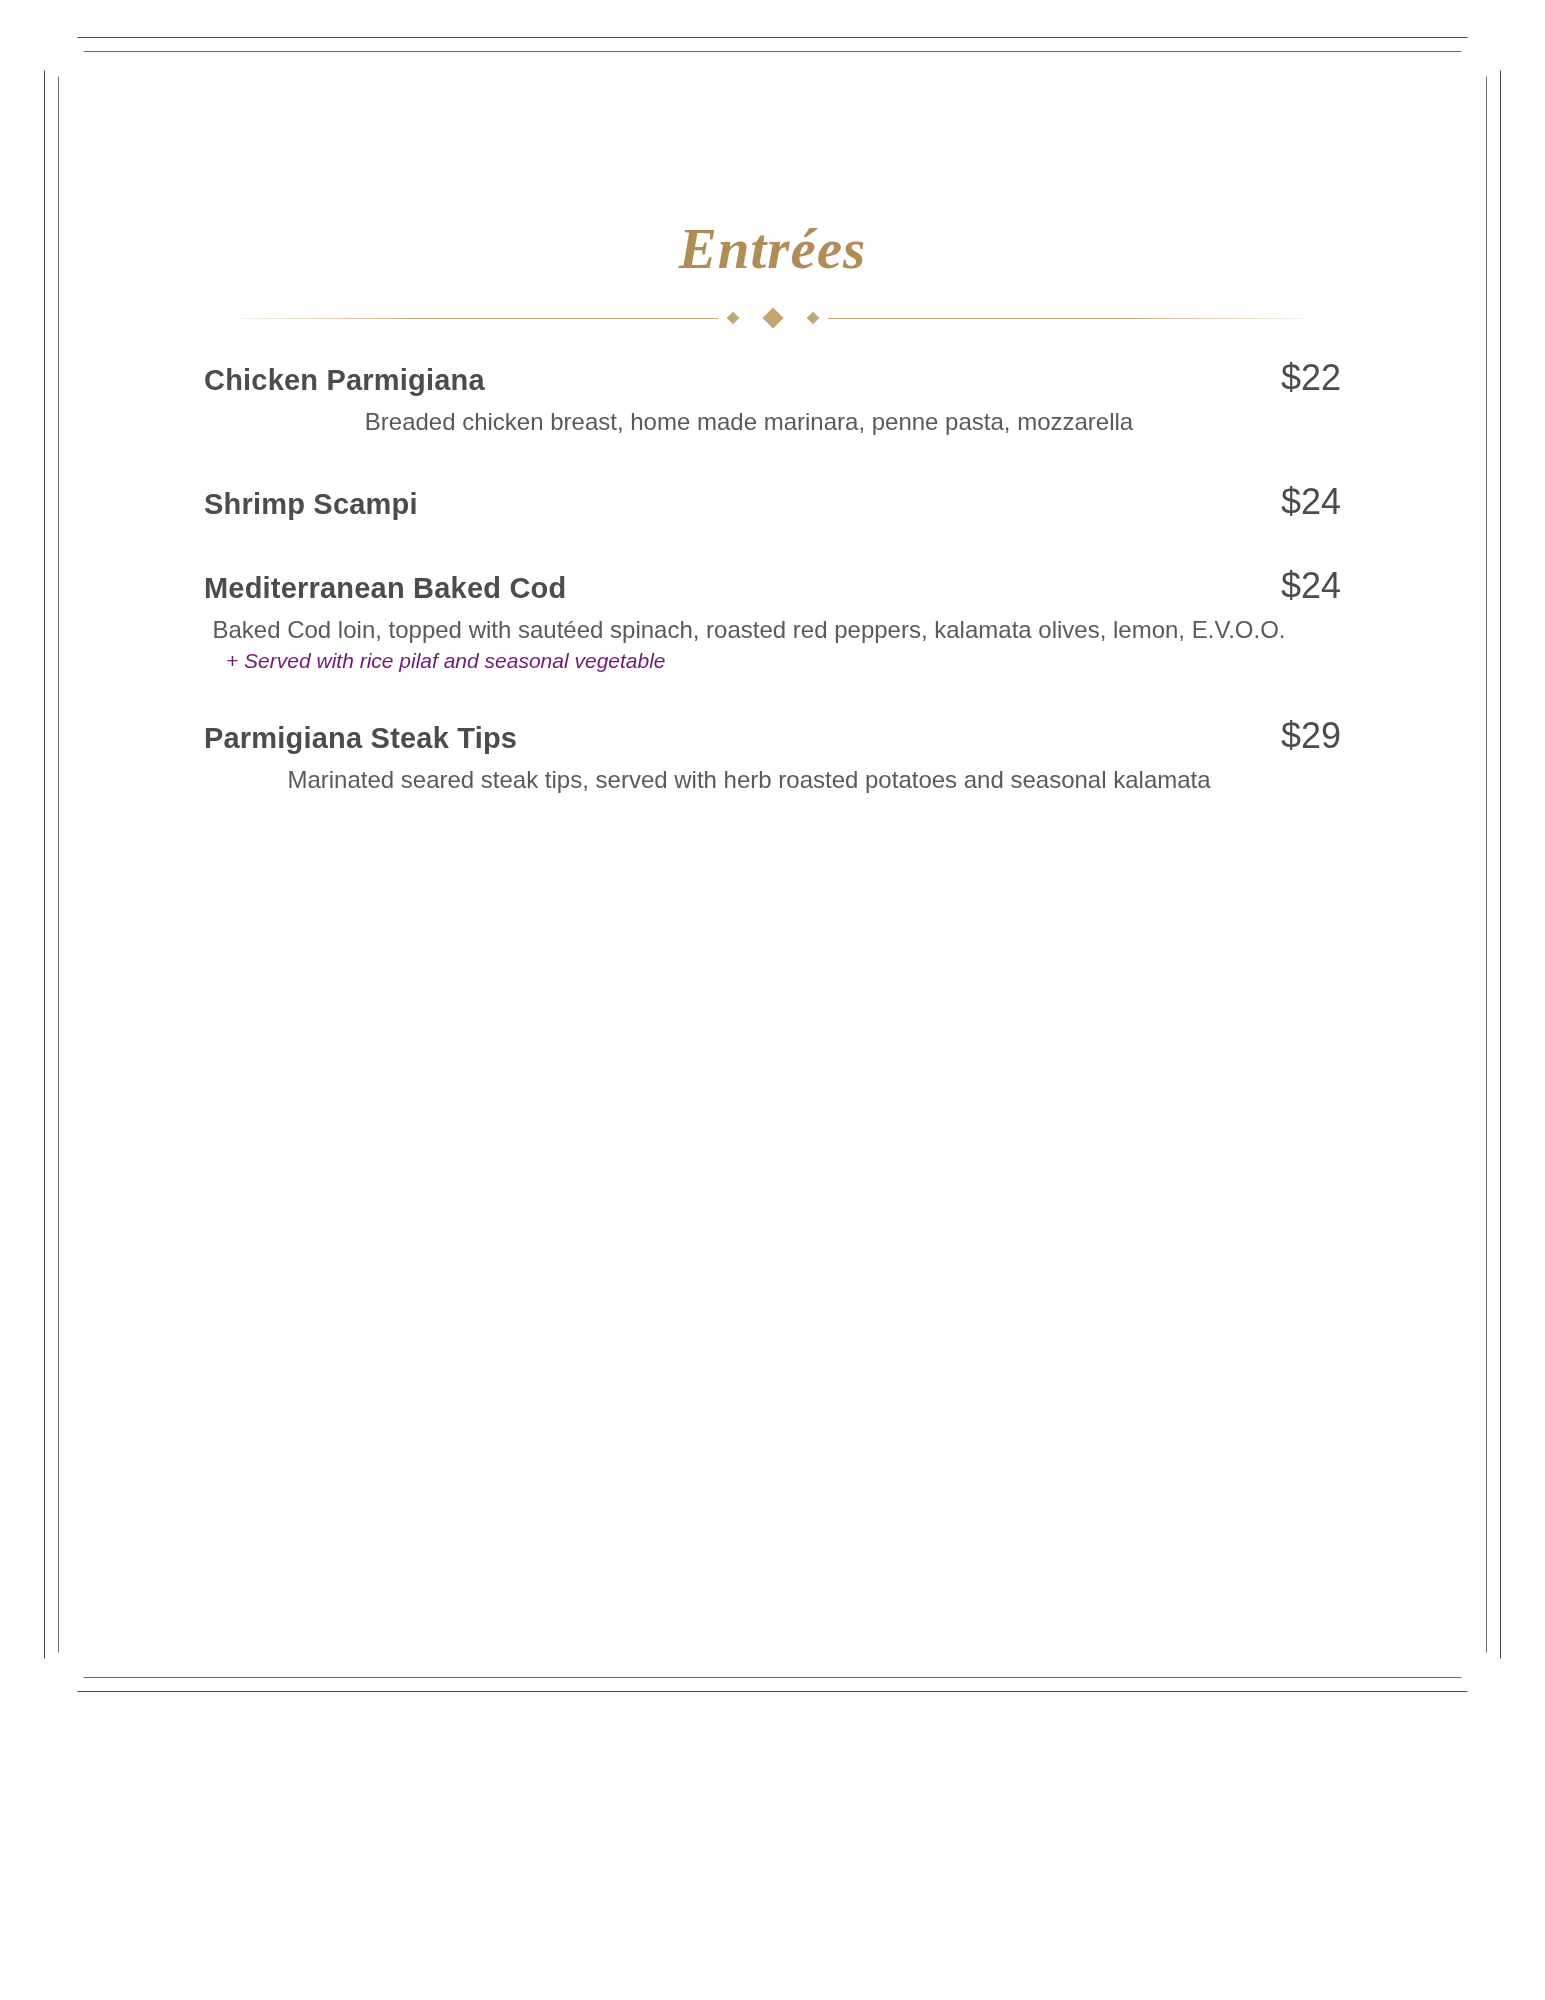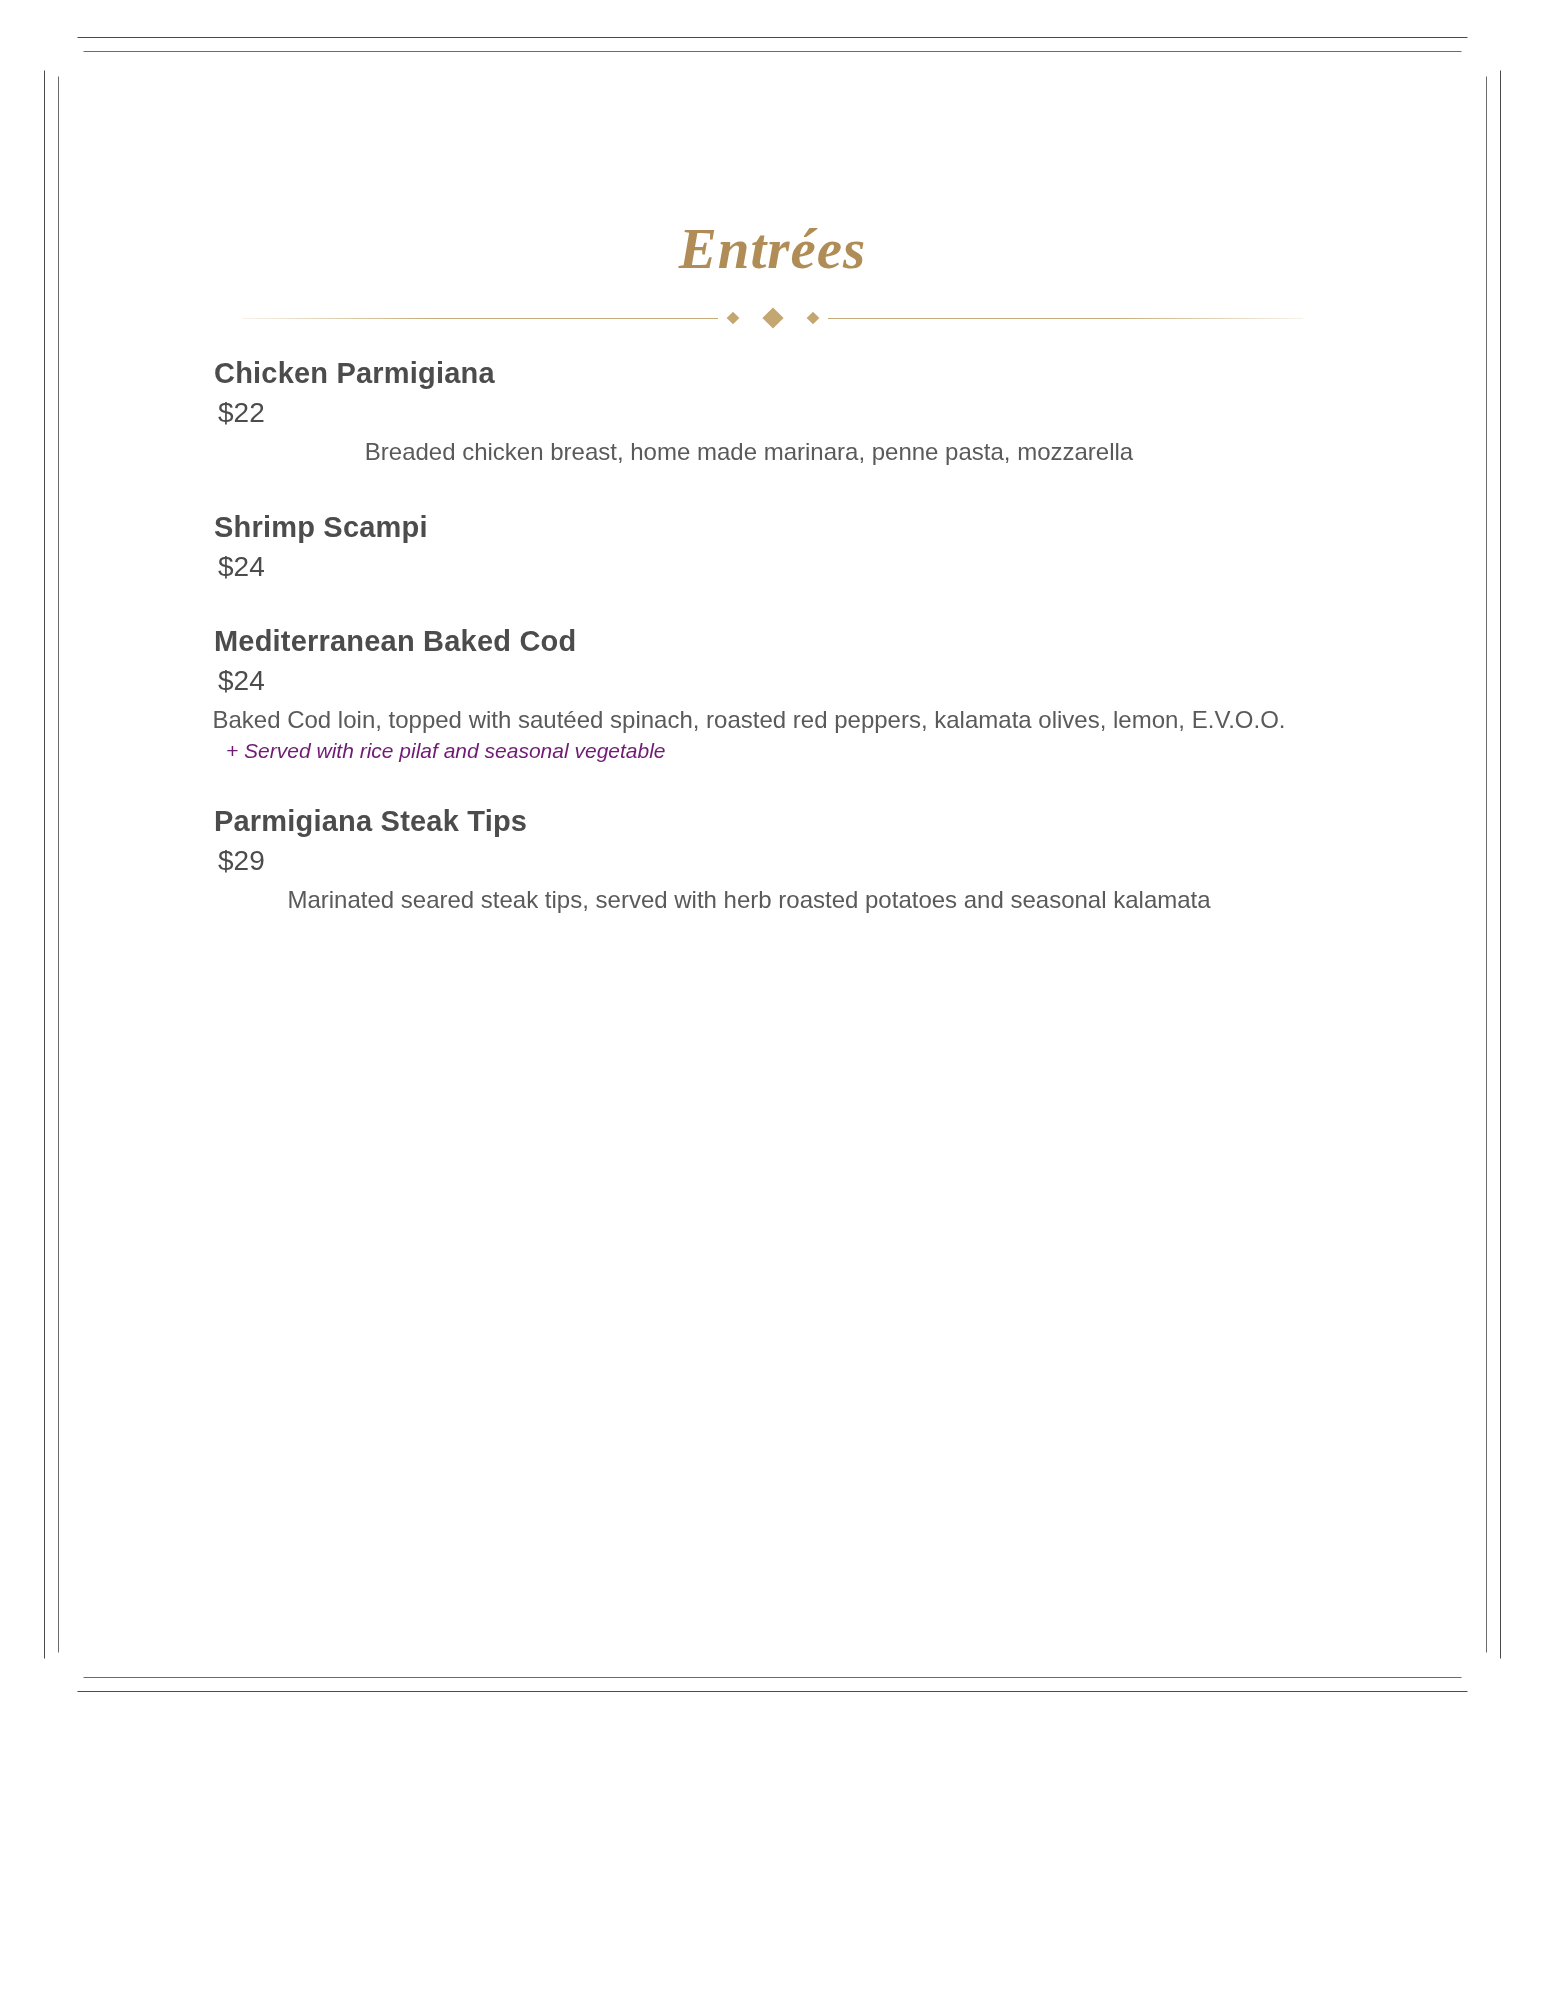--- a/index.html
+++ b/index.html
@@ -99,21 +99,20 @@
   }
 
   .items { margin-top: 26px; }
 
   .item { margin-bottom: 42px; }
 
   .item-head {
     display: flex;
     align-items: baseline;
     width: 100%;
-    flex-direction: column;
   }
   .item-name {
     font-size: 29px;
     color: #4c4c4c;
     font-weight: 600;
     white-space: nowrap;
     letter-spacing: 0.2px;
   }
   .leader {
     flex: 1 1 auto;
@@ -127,21 +126,21 @@
     content: ". . . . . . . . . . . . . . . . . . . . . . . . . . . . . . . . . . . . . . . . . . . . . . . . . . . . . . . . . . . . . . . . . . . . . . . . . . . . . . . . . . . . . . . .";
     position: absolute;
     left: 0;
     bottom: -14px;
     white-space: nowrap;
     font-size: 26px;
     letter-spacing: 1px;
     color: #7d7d7d;
   }
   .item-price {
-    font-size: 28px;
+    font-size: 36px;
     color: #4c4c4c;
     white-space: nowrap;
     padding-left: 4px;
   }
   .item-desc {
     font-size: 24px;
     color: #5a5a5a;
     line-height: 1.42;
     margin-top: 6px;
     max-width: 1090px;

